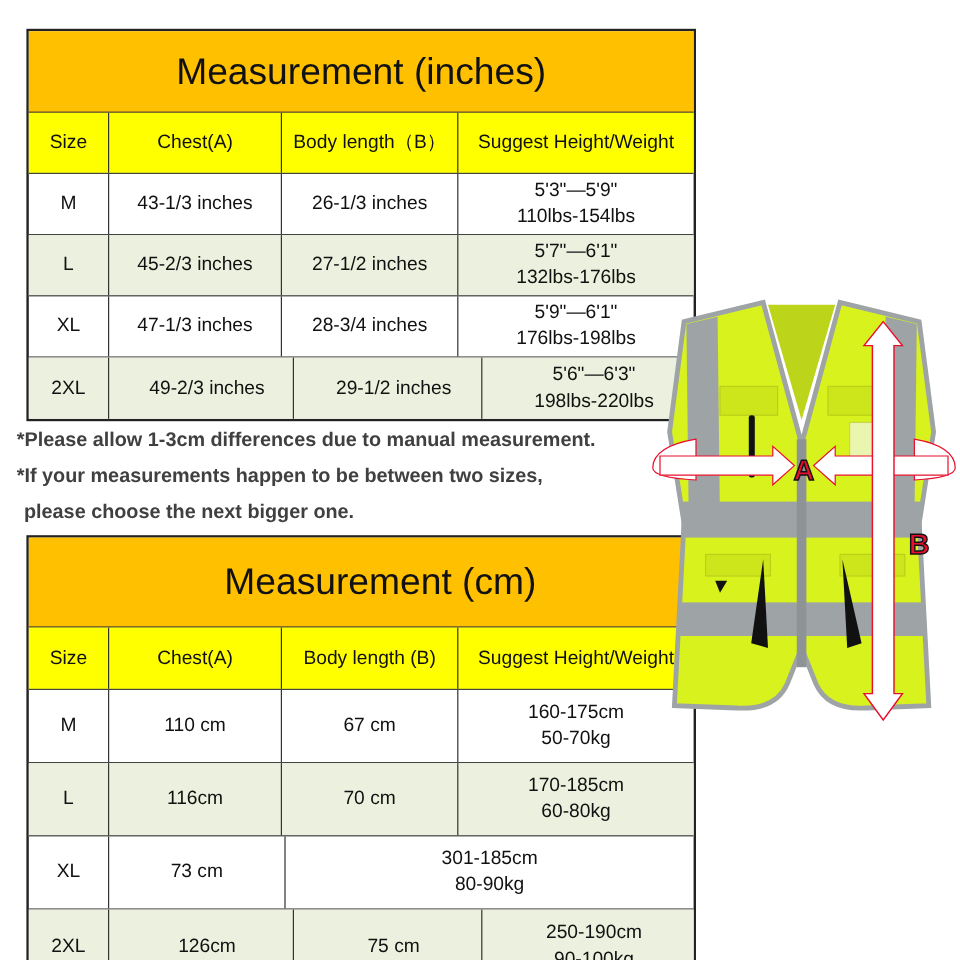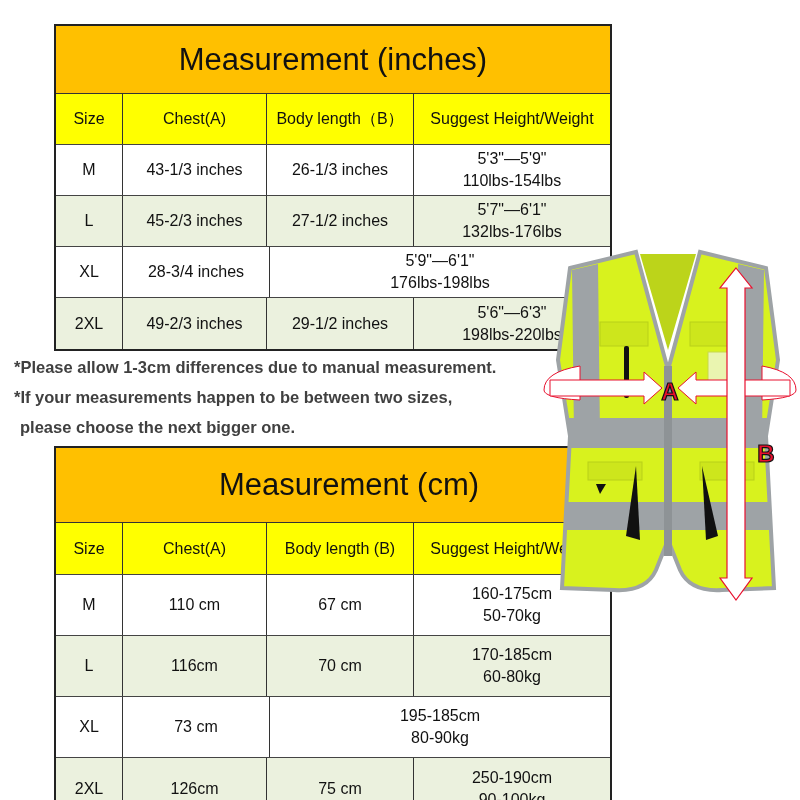--- a/index.html
+++ b/index.html
@@ -6,29 +6,28 @@
   body {
     width: 800px; height: 800px; position: relative; overflow: hidden;
     background: #ffffff;
     font-family: "Liberation Sans", sans-serif;
     color: #111;
   }
   .table {
     position: absolute; left: 22px; width: 558px;
     border: 2px solid #222; box-sizing: border-box;
     background: #fff;
-    margin-left: 32px;
   }
   .title {
     background: #FFC000; border-bottom: 1.5px solid #333;
     display: flex; align-items: center; justify-content: center;
     font-size: 31px; color: #111;
   }
   .row { display: flex; border-bottom: 1.5px solid #444; box-sizing: border-box; }
-  .row:last-child { border-bottom: none; }
+  .row:last-child { border-bottom: none; gap: 10px; }
   .cell {
     display: flex; align-items: center; justify-content: center; text-align: center;
     border-right: 1.5px solid #333; box-sizing: border-box; font-size: 16px; line-height: 22px;
   }
   .cell:last-child { border-right: none; }
   .c0 { width: 67px; }
   .c1 { width: 144px; }
   .c2 { width: 147px; }
   .c3 { flex: 1; }
   .hdr { background: #FFFF00; }
@@ -77,20 +76,21 @@
     <div class="cell c0">L</div>
     <div class="cell c1">45-2/3 inches</div>
     <div class="cell c2">27-1/2 inches</div>
     <div class="cell c3 two">
       <span>5'7"—6'1"</span>
       <span>132lbs-176lbs</span>
     </div>
   </div>
   <div class="row data">
     <div class="cell c0">XL</div>
+    <div class="cell c1">47-1/3 inches</div>
     <div class="cell c2">28-3/4 inches</div>
     <div class="cell c3 two">
       <span>5'9"—6'1"</span>
       <span>176lbs-198lbs</span>
     </div>
   </div>
   <div class="row data alt">
     <div class="cell c0">2XL</div>
     <div class="cell c1">49-2/3 inches</div>
     <div class="cell c2">29-1/2 inches</div>
@@ -130,21 +130,21 @@
     <div class="cell c2">70 cm</div>
     <div class="cell c3 two">
       <span>170-185cm</span>
       <span>60-80kg</span>
     </div>
   </div>
   <div class="row data">
     <div class="cell c0">XL</div>
     <div class="cell c2">73 cm</div>
     <div class="cell c3 two">
-      <span>195-185cm</span>
+      <span>301-185cm</span>
       <span>80-90kg</span>
     </div>
   </div>
   <div class="row data alt">
     <div class="cell c0">2XL</div>
     <div class="cell c1">126cm</div>
     <div class="cell c2">75 cm</div>
     <div class="cell c3 two">
       <span>250-190cm</span>
       <span>90-100kg</span>

